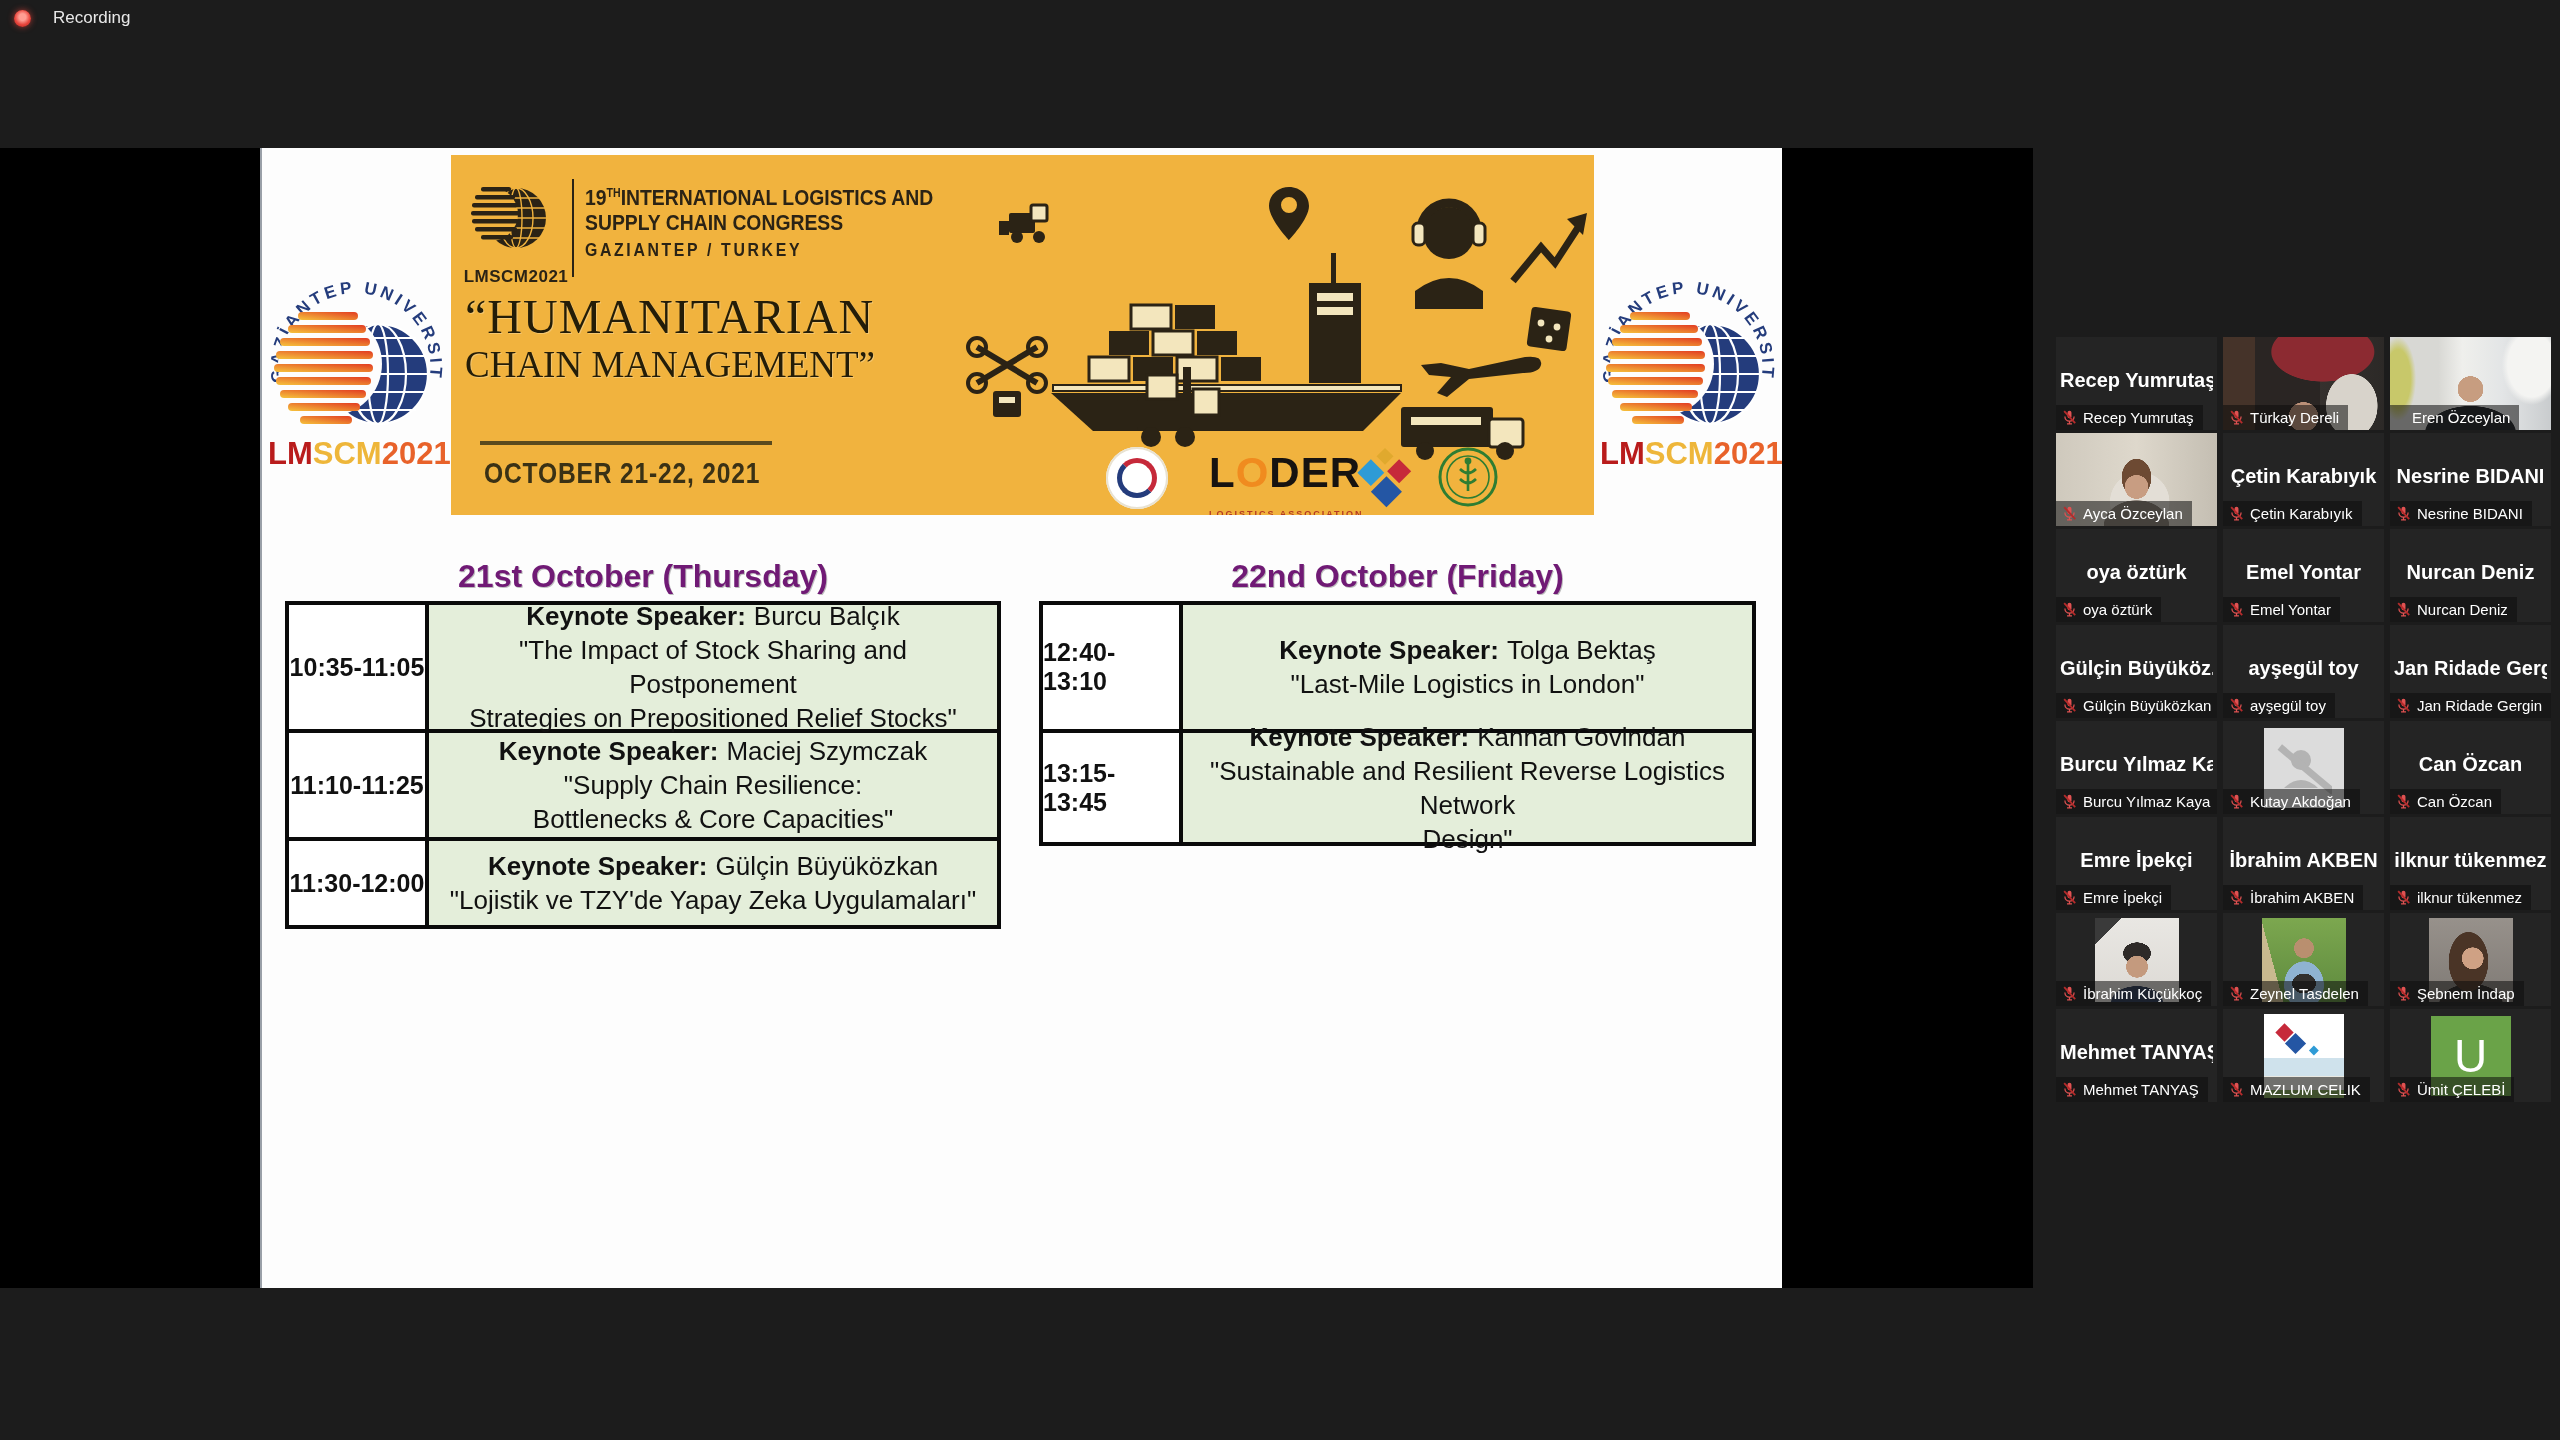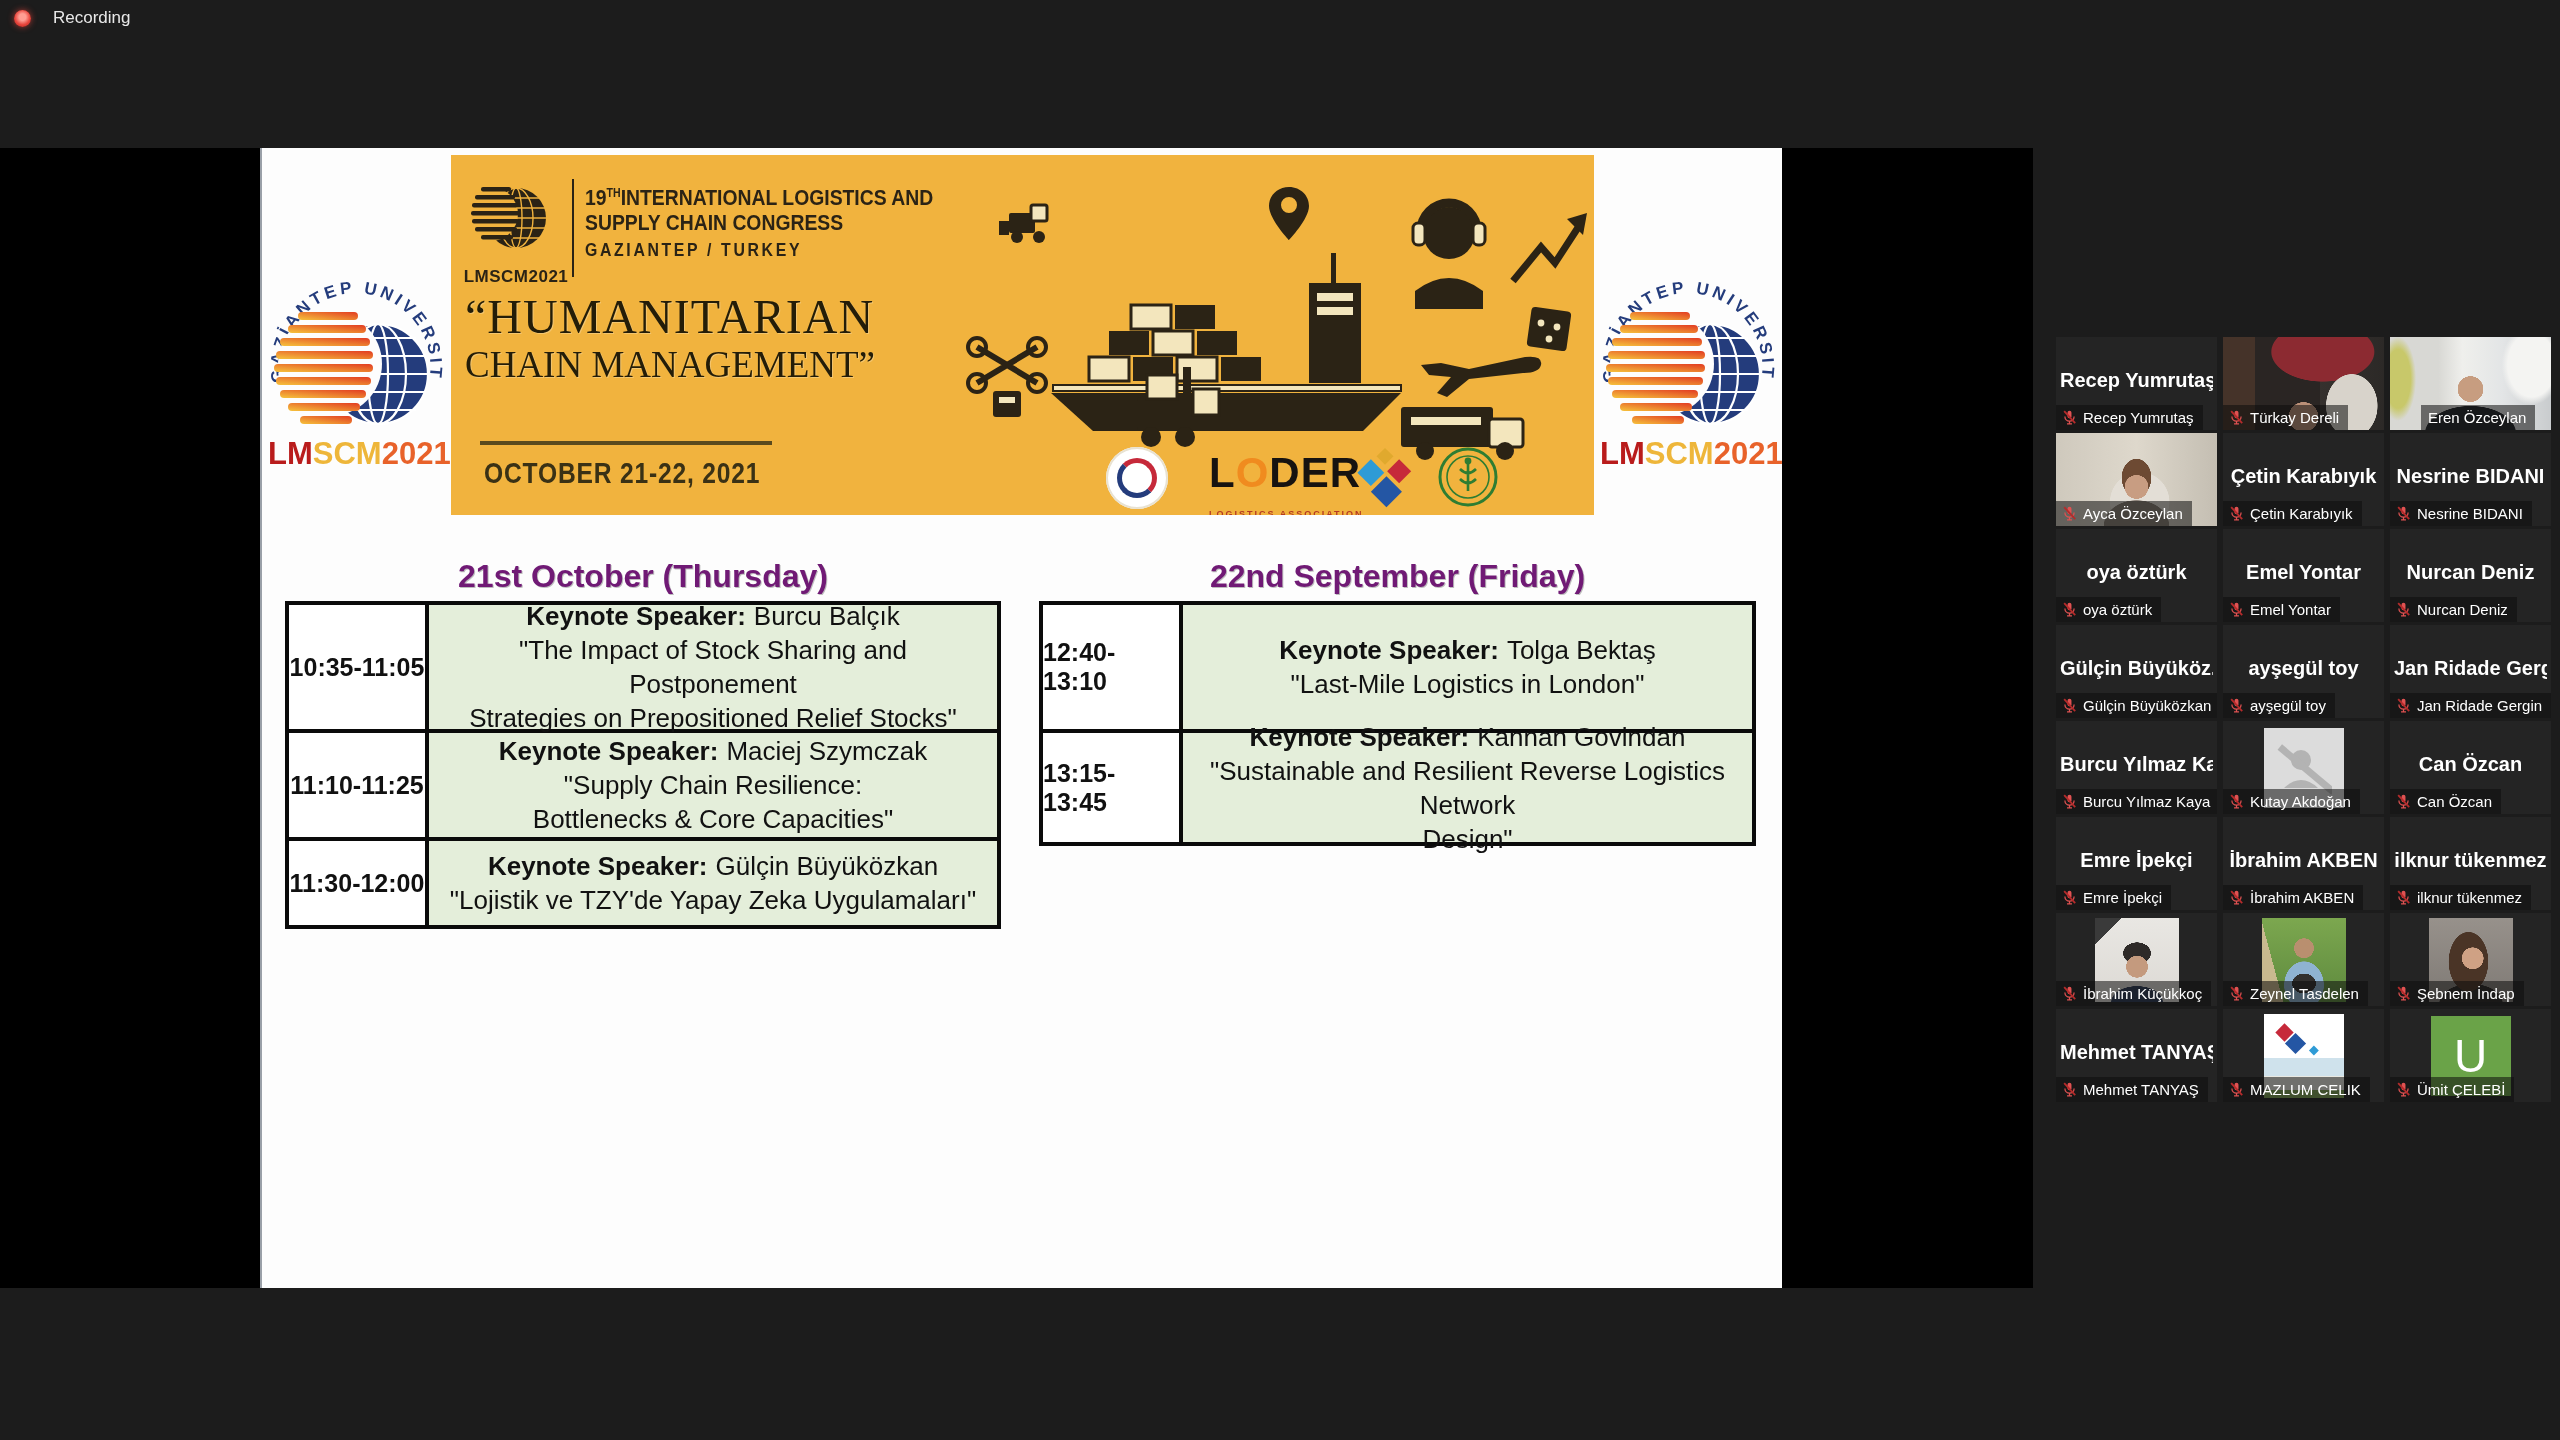--- a/index.html
+++ b/index.html
@@ -70,21 +70,21 @@
 
   
   .pgrid{left:2056px;top:337px;width:495px;display:grid;grid-template-columns:repeat(3,161px);
          grid-auto-rows:93px;column-gap:6px;row-gap:3px;}
   .tile{position:relative;background:#242424;overflow:hidden;}
   .tile.active{outline:3px solid #BCD94A;outline-offset:-3px;}
   .cname{position:absolute;left:4px;right:4px;top:34%;text-align:center;color:#fff;
          font-weight:bold;font-size:20px;white-space:nowrap;overflow:hidden;}
   .plabel{position:absolute;left:0;bottom:0;max-width:96%;display:flex;align-items:center;gap:5px;
           background:rgba(12,12,12,.55);color:#fff;font-size:15px;padding:4px 9px 4px 5px;white-space:nowrap;}
-  .plabel.nomic{padding-left:7px;margin-left:31px;}
+  .plabel.nomic{padding-left:22px;}
   .mic{width:17px;height:17px;flex:0 0 17px;}
   .scene{position:absolute;inset:0;}
   .pic{position:absolute;left:50%;top:50%;transform:translate(-50%,-50%);width:82px;height:82px;}
 
   
   .scene-turkay{background:
     radial-gradient(circle 15px at 50% 86%, #bb9078 98%, transparent),
     radial-gradient(ellipse 26px 32px at 80% 74%, #d8d3cb 98%, transparent),
     radial-gradient(ellipse 52px 30px at 62% 16%, #8c2a31 98%, transparent),
     radial-gradient(circle 7px at 64% 15%, #e8e4da 98%, transparent),
@@ -383,21 +383,21 @@
           <div class="stime">11:30-12:00</div>
           <div class="scell">
             <div><b>Keynote Speaker:</b><span class="spk">Gülçin Büyüközkan</span></div>
             <div>"Lojistik ve TZY'de Yapay Zeka Uygulamaları"</div>
           </div>
         </div>
       </div>
     </div>
 
     <div class="abs" style="left:777px;top:410px;width:717px;">
-      <div class="dayhead">22nd September (Friday)</div>
+      <div class="dayhead">22nd October (Friday)</div>
       <div class="sched">
         <div class="srow" style="height:124px;">
           <div class="stime">12:40-13:10</div>
           <div class="scell">
             <div><b>Keynote Speaker:</b><span class="spk">Tolga Bektaş</span></div>
             <div>"Last-Mile Logistics in London"</div>
           </div>
         </div>
         <div class="srow" style="height:109px;">
           <div class="stime">13:15-13:45</div>

